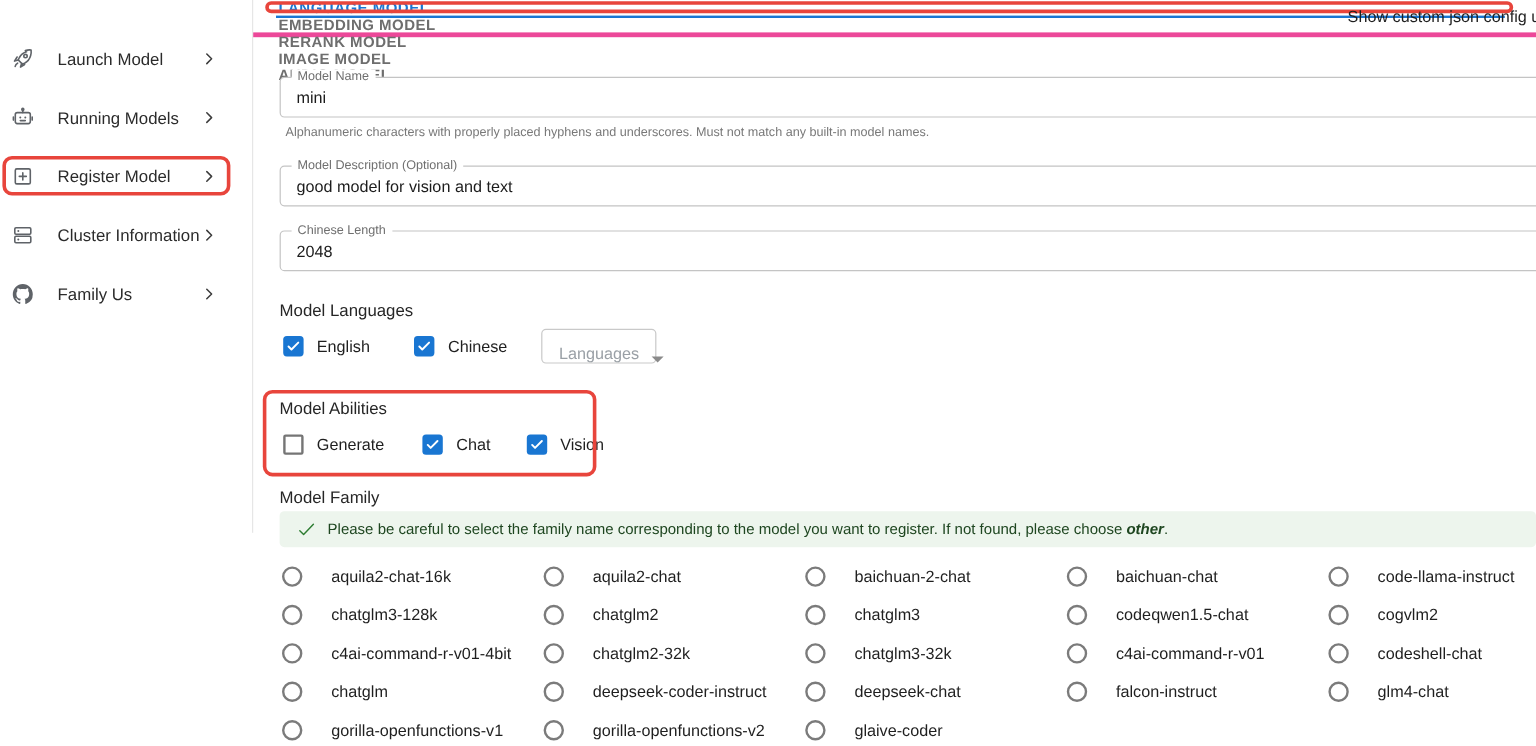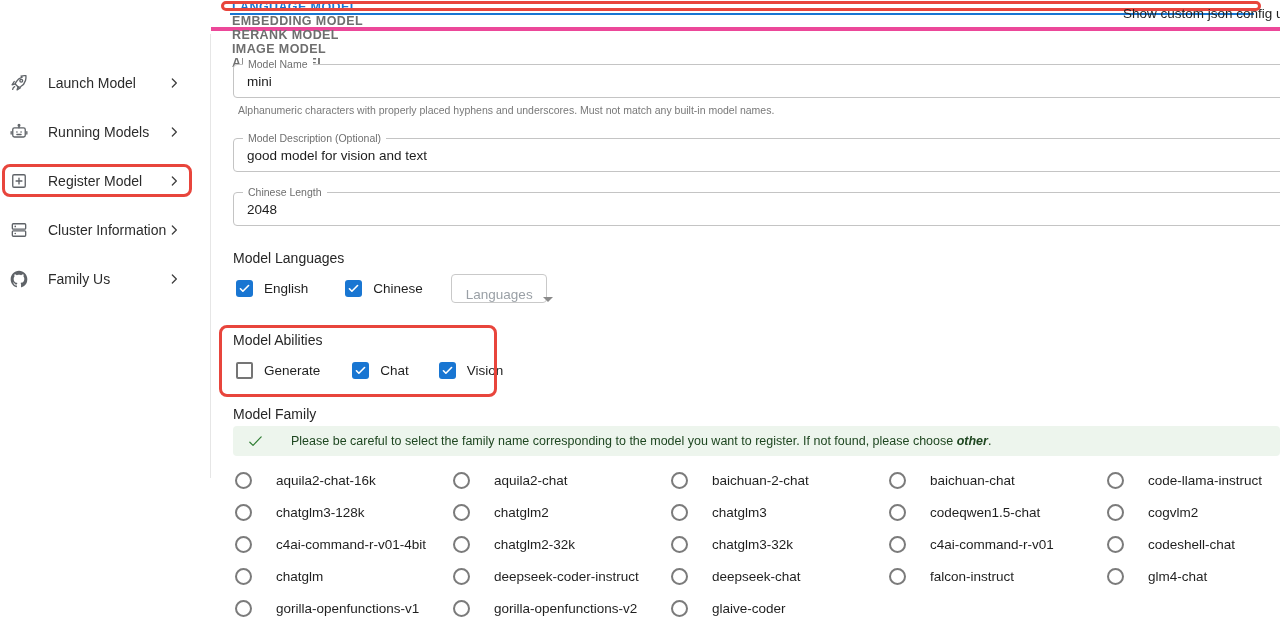--- a/index.html
+++ b/index.html
@@ -1,21 +1,21 @@
 <!DOCTYPE html>
 <html><head>
 <meta charset="utf-8">
 <style>
   * { margin:0; padding:0; box-sizing:border-box; }
   html,body { width:1280px; height:622px; overflow:hidden; background:#fff;
     font-family:"Liberation Sans","DejaVu Sans",sans-serif; color:#212121; }
 
   
   .sidebar { position:absolute; left:0; top:0; width:211px; height:444px;
-    border-right:1px solid #e6e6e6; background:#fff; padding-top:24px;margin-top:34px; }
+    border-right:1px solid #e6e6e6; background:#fff; padding-top:24px; }
   .side-item { position:relative; height:49px; display:flex; align-items:center;
     cursor:pointer; }
   .side-item .s-icon { width:20px; height:20px; margin-left:9px; display:flex;
     align-items:center; justify-content:center; flex:none; }
   .side-item .s-label { margin-left:19px; font-size:14px; color:#2b2b2b; }
   .side-item .s-chevron { position:absolute; right:28px; width:16px; height:16px; }
   .side-item.annotated::before { content:""; position:absolute; left:2px; right:18px;
     top:8px; bottom:8px; border:3px solid #e8453c; border-radius:8px; pointer-events:none; }
 
   
@@ -65,21 +65,21 @@
     border-right:5px solid transparent; border-top:5px solid #8a8a8a; }
 
   .abilities-wrap { position:relative; margin-top:30px; }
   .abilities-wrap::before { content:""; position:absolute; left:-14px; top:-7px;
     width:272px; height:66px; border:3px solid #e8453c; border-radius:8px; pointer-events:none; }
 
   .family-label { margin-top:22px; }
   .alert { margin-top:4px; width:1047px; height:30px; background:#edf5ed;
     border-radius:4px; display:flex; align-items:center; }
   .alert .a-icon { margin-left:14px; flex:none; display:flex; }
-  .alert .a-text { margin-left:27px; font-size:12.5px; color:#1e4620; }
+  .alert .a-text { margin-left:9px; font-size:12.5px; color:#1e4620; }
   .alert .a-em { font-weight:bold; font-style:italic; }
 
   .family-grid { margin-top:8px; display:grid; grid-template-columns:repeat(4,218px) 1fr;
     grid-auto-rows:32px; align-items:center; }
   .radio-item { display:flex; align-items:center; cursor:pointer; }
   .radio { width:17px; height:17px; border:2px solid #7b7b7b; border-radius:50%;
     margin-left:2px; flex:none; background:#fff; }
   .radio-label { margin-left:24px; font-size:13.5px; color:#1f1f1f; }
 
   svg { display:block; }

